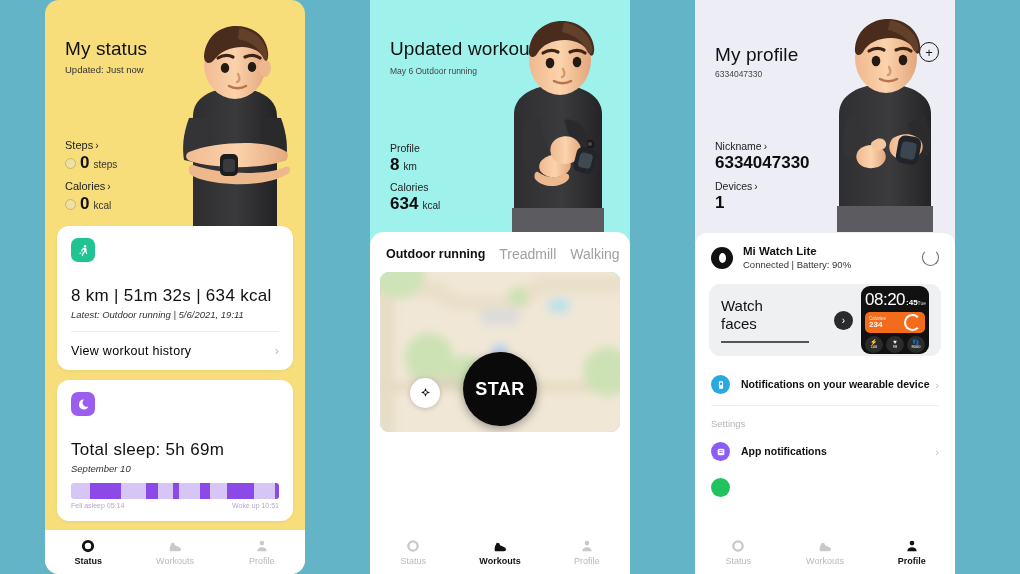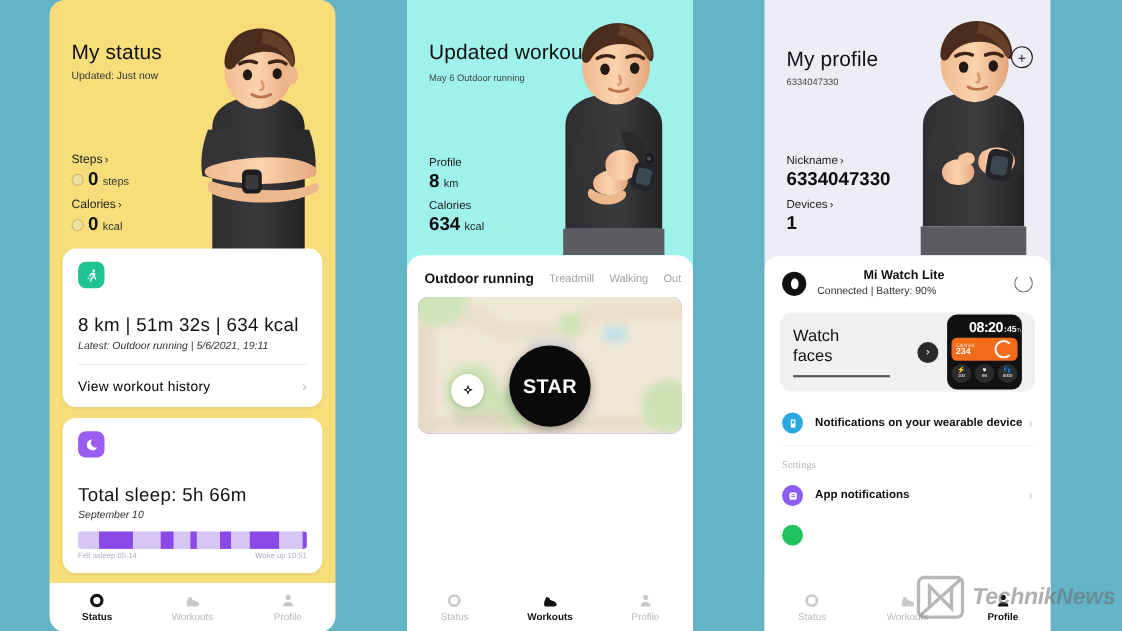--- a/index.html
+++ b/index.html
@@ -62,23 +62,23 @@
   .tabbar{position:absolute;left:0;bottom:0;width:260px;height:44px;background:#fff;display:flex;align-items:center;}
   .tabbar.sheer{background:rgba(255,255,255,.97);}
   .tab{flex:1;display:flex;flex-direction:column;align-items:center;justify-content:center;gap:3px;}
   .tab .tlabel{font-size:9px;}
   .tab.on .tlabel{color:#111;font-weight:bold;}
   .tab.off .tlabel{color:#b9b9b9;}
 
   
   .sheet{position:absolute;left:0;top:232px;width:260px;bottom:0;background:#fff;border-radius:14px 14px 0 0;overflow:hidden;}
   .tabs{display:flex;align-items:center;gap:14px;padding:14px 16px 10px 16px;overflow:hidden;white-space:nowrap;}
-  .tabs .tb{font-size:10px;color:#a0a0a0;}
+  .tabs .tb{font-size:14px;color:#a0a0a0;}
   .tabs .tb.active{color:#111;font-weight:bold;font-size:12.5px;}
-  .mapwrap{position:relative;margin:0 10px;height:124px;border-radius:9px;overflow:hidden;background:#8b5cf6;}
+  .mapwrap{position:relative;margin:0 10px;height:160px;border-radius:9px;overflow:hidden;background:#5eead4;}
   .mapblur{position:absolute;inset:-12px;filter:blur(4px);}
   .gps{position:absolute;left:30px;bottom:24px;width:30px;height:30px;border-radius:50%;background:#fff;display:flex;align-items:center;justify-content:center;box-shadow:0 1px 5px rgba(0,0,0,.2);}
   .startbtn{position:absolute;left:50%;transform:translateX(-50%);bottom:6px;width:74px;height:74px;border-radius:50%;background:#0a0a0a;display:flex;align-items:center;justify-content:center;color:#fff;font-size:18px;font-weight:bold;letter-spacing:.4px;box-shadow:0 3px 10px rgba(0,0,0,.35);}
 
   
   .plus{position:absolute;right:16px;top:42px;width:18px;height:18px;border-radius:50%;border:1.4px solid #1a1a1a;display:flex;align-items:center;justify-content:center;font-size:13px;color:#1a1a1a;line-height:1;}
   .p3sheet{position:absolute;left:0;top:233px;width:260px;bottom:0;background:#fff;border-radius:12px 12px 0 0;overflow:hidden;}
   .dev{display:flex;align-items:center;padding:12px 16px 10px 16px;}
   .dev-logo{width:22px;height:22px;border-radius:50%;background:#111;display:flex;align-items:center;justify-content:center;margin-right:10px;flex:0 0 auto;}
   .dev-logo i{display:block;width:7px;height:10px;border-radius:50%;background:#fff;}
@@ -86,38 +86,38 @@
   .dev-stat{font-size:9.5px;color:#333;margin-top:2px;}
   .refresh{margin-left:auto;width:15px;height:15px;border-radius:50%;border:1.6px solid #6b6b6b;border-top-color:transparent;}
 
   .wfcard{margin:4px 14px 0 14px;background:#eff0f2;border-radius:11px;height:72px;display:flex;align-items:center;padding:0 12px;}
   .wf-left{flex:1;}
   .wf-title{font-size:15px;color:#111;line-height:1.18;}
   .wf-underline{height:1.5px;background:#555;width:84%;margin-top:9px;}
   .wf-arrow{width:19px;height:19px;border-radius:50%;background:#2b2b2b;display:flex;align-items:center;justify-content:center;color:#fff;font-size:10px;margin:0 8px;}
   .watchface{width:68px;height:68px;border-radius:9px;background:#111;padding:4px;box-sizing:border-box;overflow:hidden;}
   .wf-time{display:flex;align-items:baseline;color:#fff;}
-  .wf-hm{font-size:13px;font-weight:bold;letter-spacing:-.5px;margin-left:16px;}
+  .wf-hm{font-size:17px;font-weight:normal;letter-spacing:-.5px;}
   .wf-sec{font-size:8px;font-weight:bold;margin-left:1px;}
   .wf-day{font-size:5px;margin-left:auto;color:#ddd;}
   .wf-cal{background:#f26c1b;border-radius:5px;height:21px;margin-top:2px;display:flex;align-items:center;padding:0 4px;}
   .wf-cal .lab{font-size:4.6px;color:#ffe3cd;line-height:1.1;}
   .wf-cal .num{font-size:8px;color:#fff;font-weight:bold;line-height:1.1;}
   .wf-ring{margin-left:auto;width:13px;height:13px;border-radius:50%;border:2px solid #fff;border-right-color:transparent;}
   .wf-dots{display:flex;gap:3px;margin-top:2.5px;}
   .wf-dot{flex:1;height:17px;border-radius:50%;background:#2b2b2b;display:flex;flex-direction:column;align-items:center;justify-content:center;}
   .wf-dot .g{font-size:6px;color:#fff;line-height:1;}
   .wf-dot .v{font-size:4px;color:#fff;line-height:1.2;}
 
   .listrow{display:flex;align-items:center;padding:11px 16px;}
   .lbadge{width:19px;height:19px;border-radius:50%;display:flex;align-items:center;justify-content:center;color:#fff;font-size:10px;flex:0 0 auto;margin-right:11px;}
   .ltext{font-size:10.5px;font-weight:bold;color:#111;line-height:1.25;flex:1;}
   .lchev{color:#c2c2c2;font-size:11px;}
   .hr{height:1px;background:#eee;margin:0 16px;}
-  .sectlabel{font-size:9.5px;color:#b5b5b5;padding:12px 16px 2px 16px;font-family:Liberation Serif, serif;}
+  .sectlabel{font-size:9.5px;color:#b5b5b5;padding:12px 16px 2px 16px;}
 
   
   .wm{position:absolute;right:6px;bottom:10px;display:flex;align-items:center;gap:6px;opacity:.55;pointer-events:none;}
   .wm-text{font-size:21px;font-style:italic;color:#6e6e6e;font-weight:bold;letter-spacing:-.3px;}
 </style>
 </head>
 <body>
 
 <div class="stage">
 
@@ -210,21 +210,21 @@
           <span class="a">›</span>
         </div>
       </div>
 
       <div class="card">
         <div class="icon-badge" style="background:#9b5cf0;">
           <svg width="13" height="13" viewBox="0 0 24 24" fill="#fff">
               <path d="M13 3a9 9 0 1 0 8 12.5A7.5 7.5 0 0 1 13 3z"></path>
             </svg>
         </div>
-        <div class="c-title">Total sleep: 5h 66m</div>
+        <div class="c-title">Total sleep: 5h 69m</div>
         <div class="c-sub">September 10</div>
         <div class="sleepbar" id="sleepbar">
             <span style="width: 9%; background: rgb(214, 198, 245);"></span>
             <span style="width: 15%; background: rgb(139, 74, 232);"></span>
             <span style="width: 12%; background: rgb(214, 198, 245);"></span>
             <span style="width: 6%; background: rgb(139, 74, 232);"></span>
             <span style="width: 7%; background: rgb(214, 198, 245);"></span>
             <span style="width: 3%; background: rgb(139, 74, 232);"></span>
             <span style="width: 10%; background: rgb(214, 198, 245);"></span>
             <span style="width: 5%; background: rgb(139, 74, 232);"></span>
@@ -466,21 +466,21 @@
           </div>
       </div>
     </div>
 
     <div class="p3sheet">
       <div class="dev">
         <span class="dev-logo">
             <i></i>
           </span>
         <span>
-          <span class="dev-name" style="display:block;margin-left:42px;">Mi Watch Lite</span>
+          <span class="dev-name" style="display:block;">Mi Watch Lite</span>
           <span class="dev-stat" style="display:block;">Connected | Battery: 90%</span>
         </span>
         <span class="refresh"></span>
       </div>
 
       <div class="wfcard">
         <div class="wf-left">
           <div class="wf-title">Watch</div>
           <div class="wf-title">faces</div>
           <div class="wf-underline"></div>
@@ -563,22 +563,14 @@
       <div class="tab on">
         <svg width="14" height="14" viewBox="0 0 24 24" fill="#111">
             <circle cx="12" cy="7" r="4"></circle>
             <path d="M4 21c0-4.4 3.6-7 8-7s8 2.6 8 7z"></path>
           </svg>
         <span class="tlabel">Profile</span>
       </div>
     </div>
   </div>
 
-  <div class="wm">
-    <svg width="46" height="42" viewBox="0 0 46 42">
-      <rect x="3" y="3" width="40" height="36" rx="5" fill="none" stroke="#7d7d7d" stroke-width="3"></rect>
-      <path d="M13 31V11l20 20V11" fill="none" stroke="#7d7d7d" stroke-width="3"></path>
-      <path d="M5 37 41 5" stroke="#7d7d7d" stroke-width="3"></path>
-    </svg>
-    <span class="wm-text">TechnikNews</span>
-  </div>
 
 </div>
 
 </body></html>

